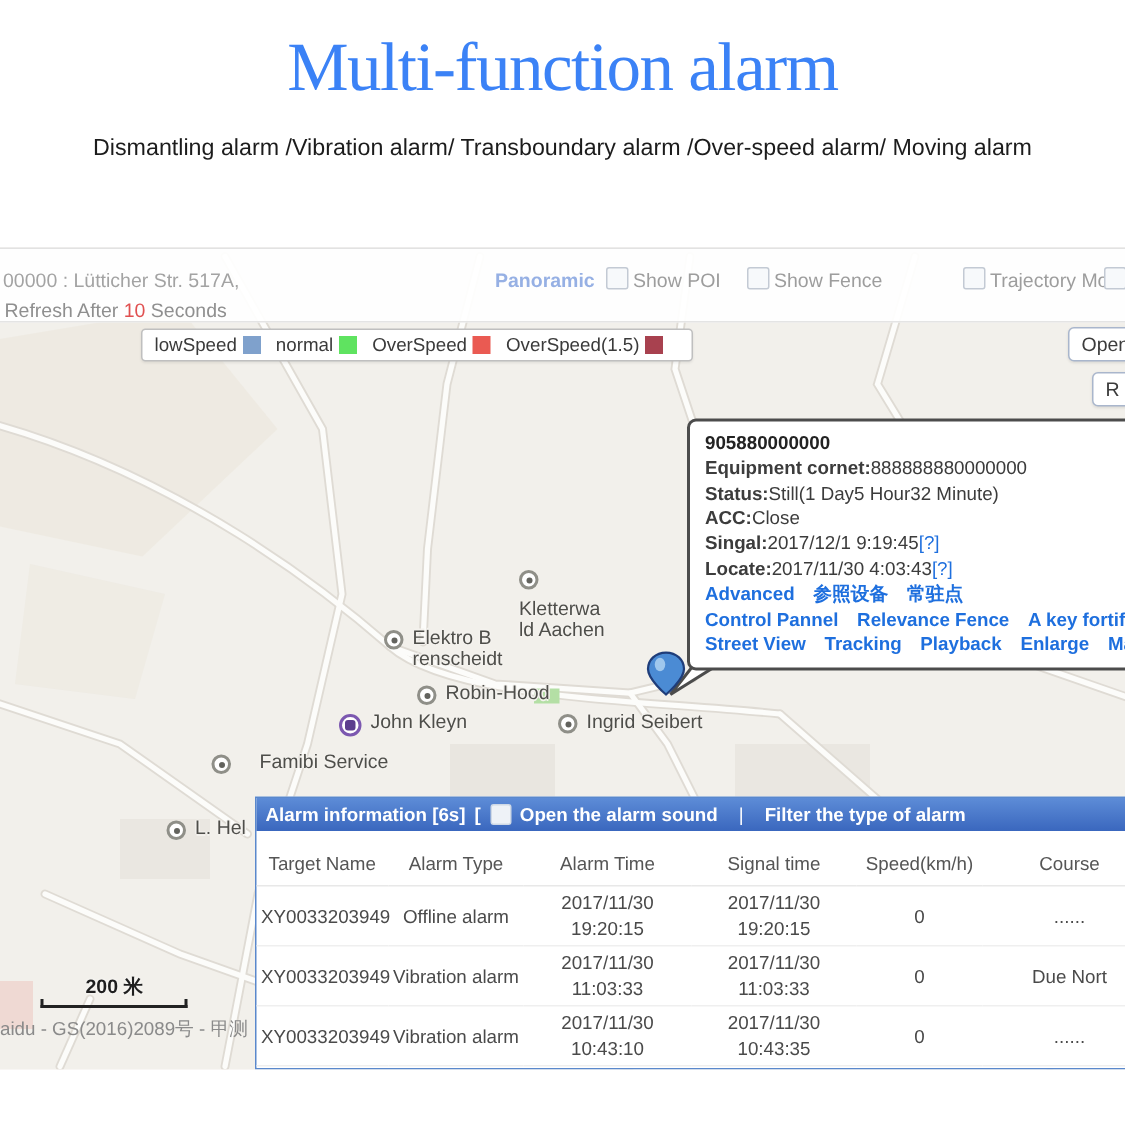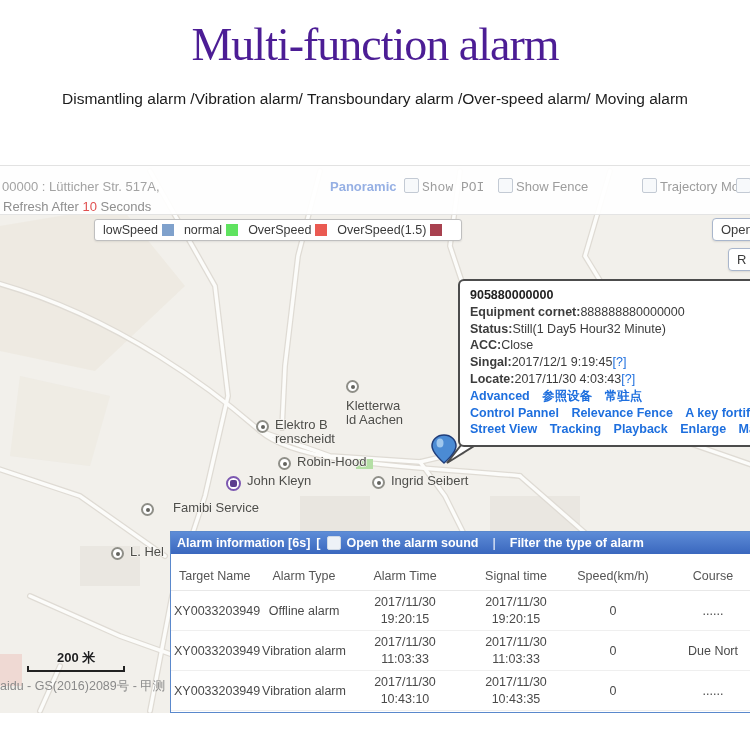--- a/index.html
+++ b/index.html
@@ -2,41 +2,41 @@
 <html><head>
 <meta charset="utf-8">
 <style>
   html,body{margin:0;padding:0;}
   body{width:750px;height:750px;overflow:hidden;position:relative;background:#fff;
        font-family:"Liberation Sans","DejaVu Sans",sans-serif;}
   .abs{position:absolute;}
 
   
   #page-title{top:18px;left:0;width:750px;text-align:center;
-    font-family:"Liberation Serif","DejaVu Serif",serif;font-size:46px;color:#4c1d95;
+    font-family:"Liberation Serif","DejaVu Serif",serif;font-size:46px;color:#3b82f6;
     letter-spacing:-1px;font-weight:500;}
   #page-subtitle{top:90px;left:0;width:750px;text-align:center;font-size:15.5px;color:#1c1c1c;}
 
   
   #map-area{top:165px;left:0;width:750px;height:547px;background:#F2F0EB;overflow:hidden;border-top:1px solid #e2e2e2;}
   #map-svg{top:0;left:0;}
 
   
   #toolbar{top:0;left:0;width:750px;height:48px;background:rgba(255,255,255,0.93);border-bottom:1px solid #e4e4e4;}
   .tb-row1{position:absolute;top:9px;left:0;width:750px;height:26px;font-size:13px;color:#a3a3a3;}
   #address{position:absolute;left:2px;top:4px;white-space:nowrap;}
   #provider-box{position:absolute;left:188px;top:0;width:106px;height:24px;border:1px solid #ccc;border-radius:2px;background:#fdfdfd;}
   #provider-box .val{position:absolute;left:12px;top:4px;color:#e2574c;font-size:13px;font-weight:bold;letter-spacing:.5px;}
   #provider-box .arrow-btn{position:absolute;right:0;top:0;width:22px;height:24px;border-left:1px solid #d6d6d6;}
   .caret{position:absolute;left:6px;top:10px;width:0;height:0;border-left:4px solid transparent;border-right:4px solid transparent;border-top:5px solid #9a9a9a;}
   #panoramic{position:absolute;left:330px;top:4px;color:#96b0e4;font-weight:bold;}
   .cb{display:inline-block;width:13px;height:13px;border:1px solid #c3cad4;background:#f7f9fb;border-radius:2px;vertical-align:-2px;}
   .tb-check{position:absolute;top:3px;white-space:nowrap;color:#9d9d9d;}
   .tb-check .cb{margin-right:3px;}
-  #chk-poi{left:404px;font-family:Liberation Mono, monospace;} #chk-fence{left:498px;} #chk-traj{left:642px;} #chk-extra{left:736px;}
+  #chk-poi{left:404px;} #chk-fence{left:498px;} #chk-traj{left:642px;} #chk-extra{left:736px;}
   #refresh-line{position:absolute;top:33px;left:3px;font-size:13px;color:#8f8f8f;white-space:nowrap;}
   #refresh-line .num{color:#e05050;}
 
   
   #legend{top:53px;left:94px;width:368px;height:22px;background:#fff;border:1px solid #bfbfbf;border-radius:3px;
     display:flex;align-items:center;padding:0 8px;box-sizing:border-box;gap:10px;font-size:12.5px;color:#3a3a3a;box-shadow:0 1px 2px rgba(0,0,0,.08);}
   .lg-item{display:flex;align-items:center;gap:4px;white-space:nowrap;}
   .lg-swatch{width:12px;height:12px;display:inline-block;}
 
   

